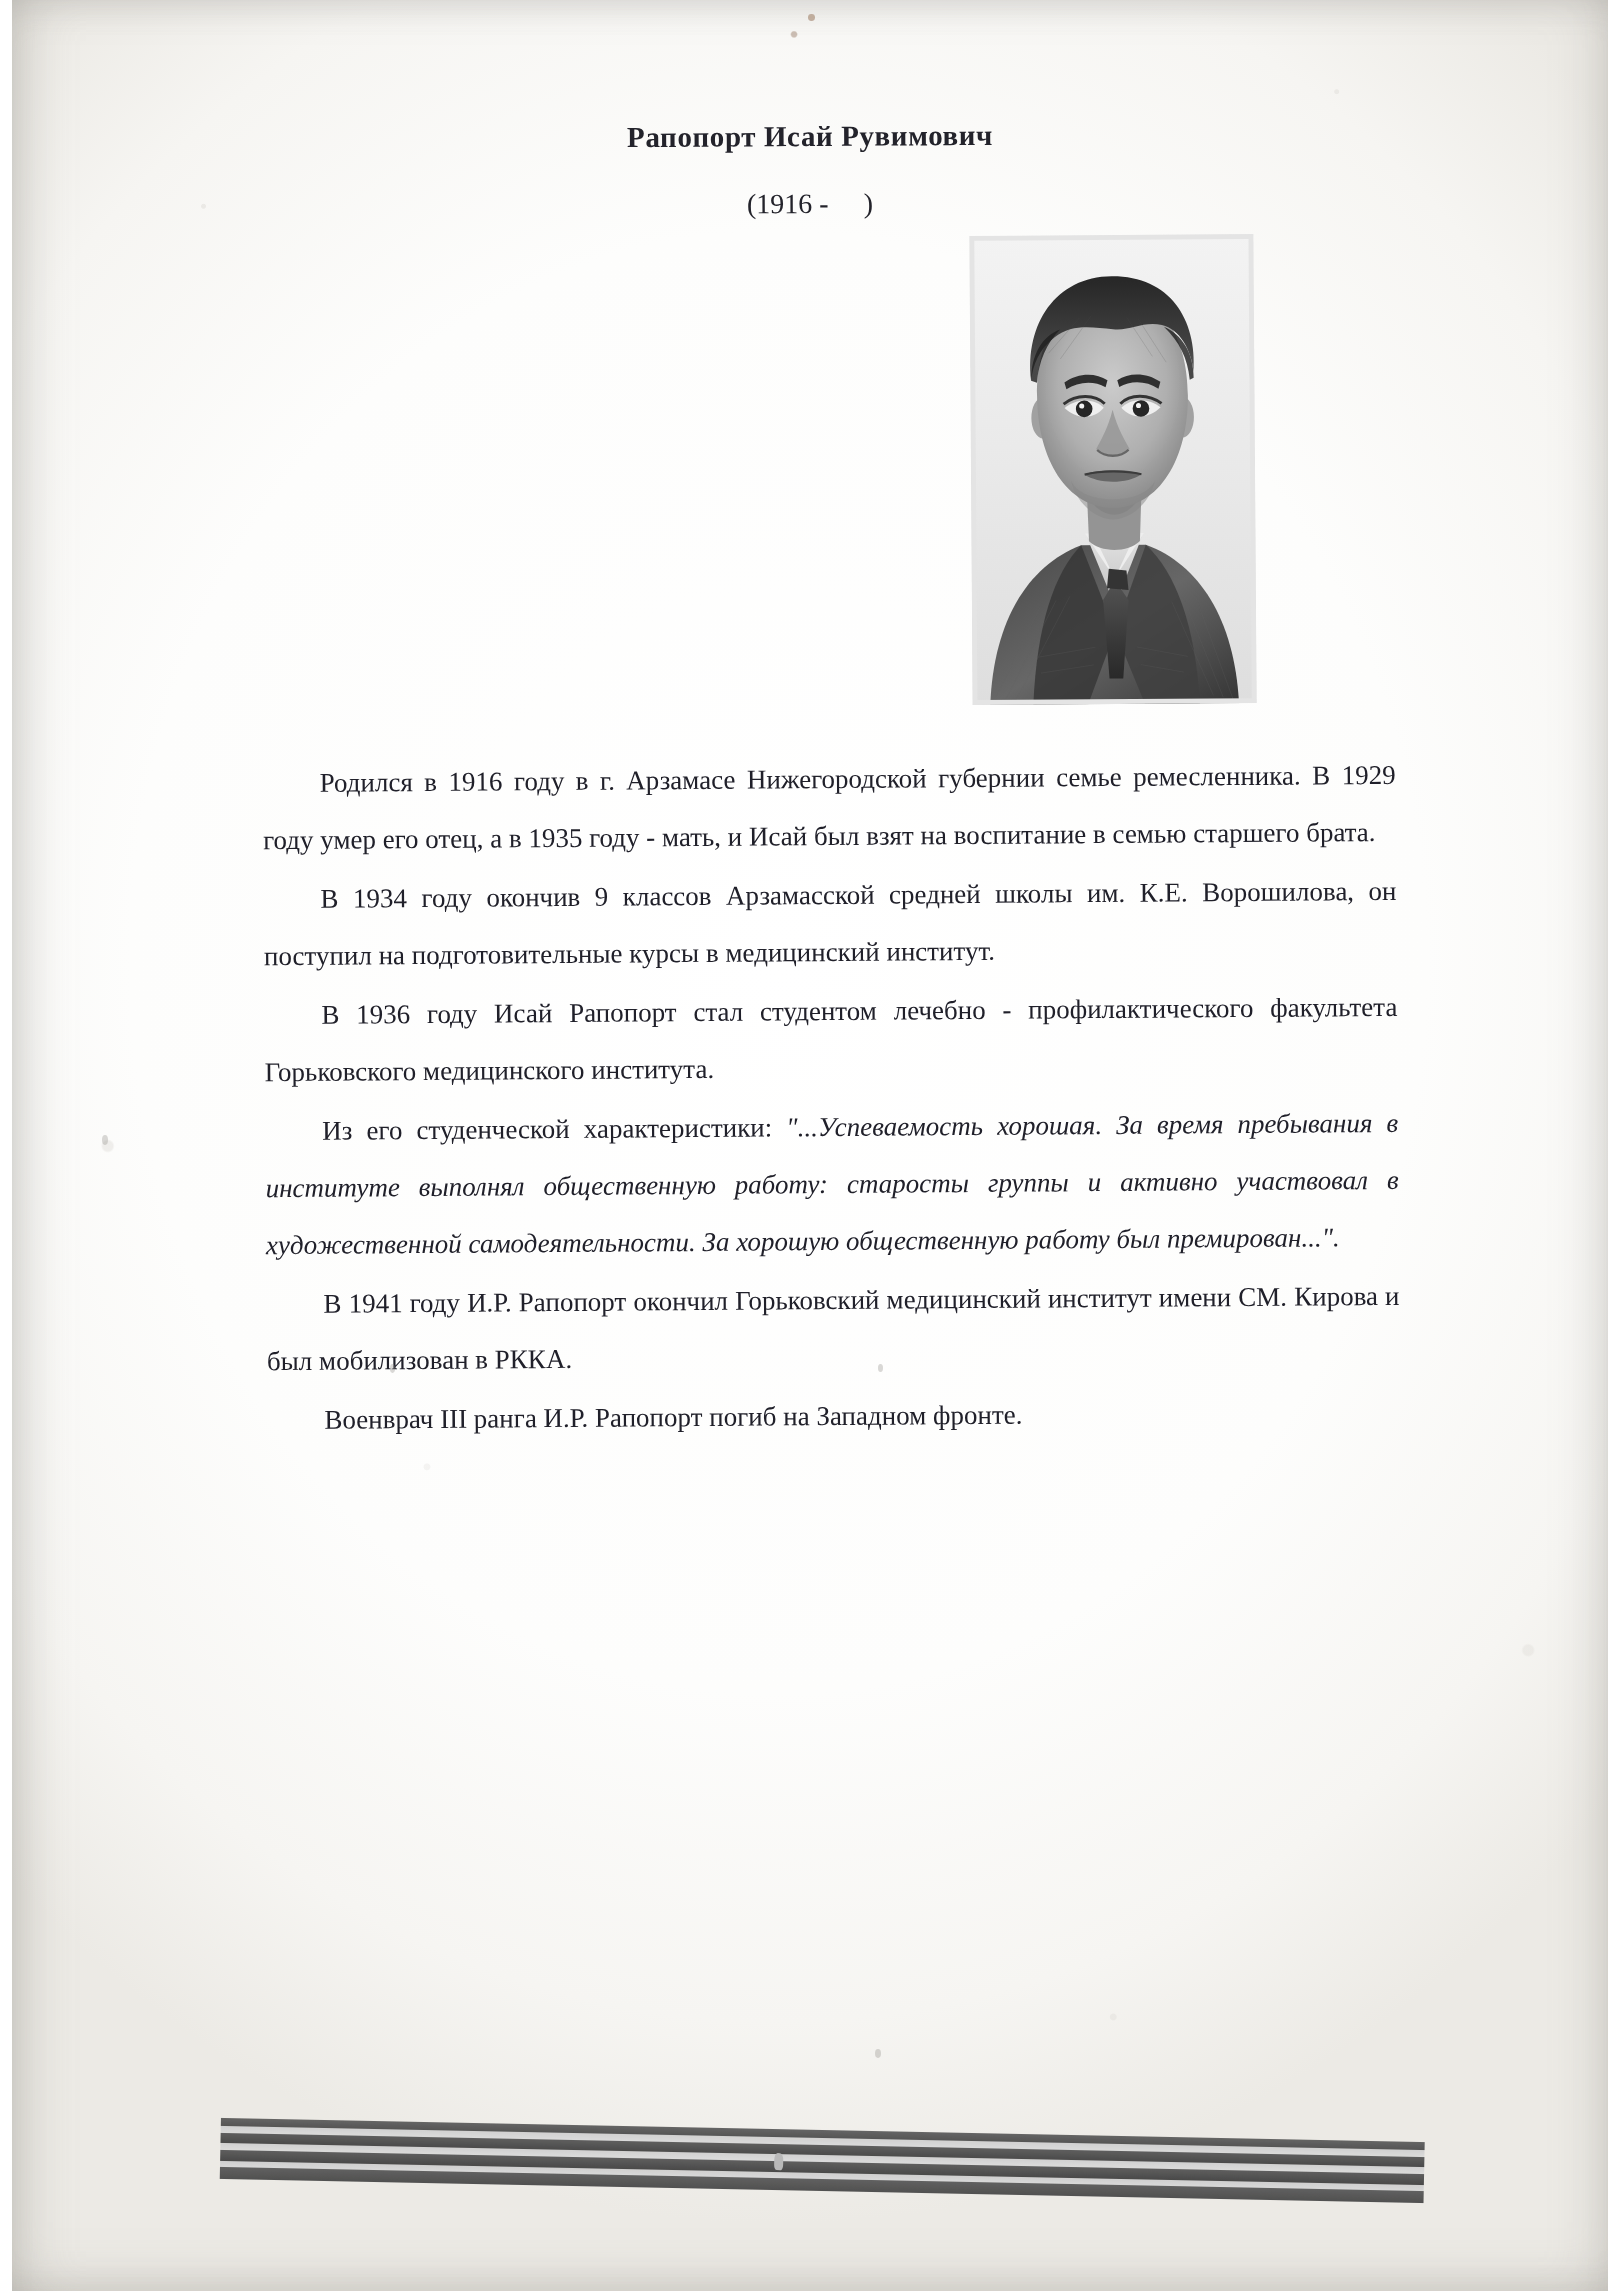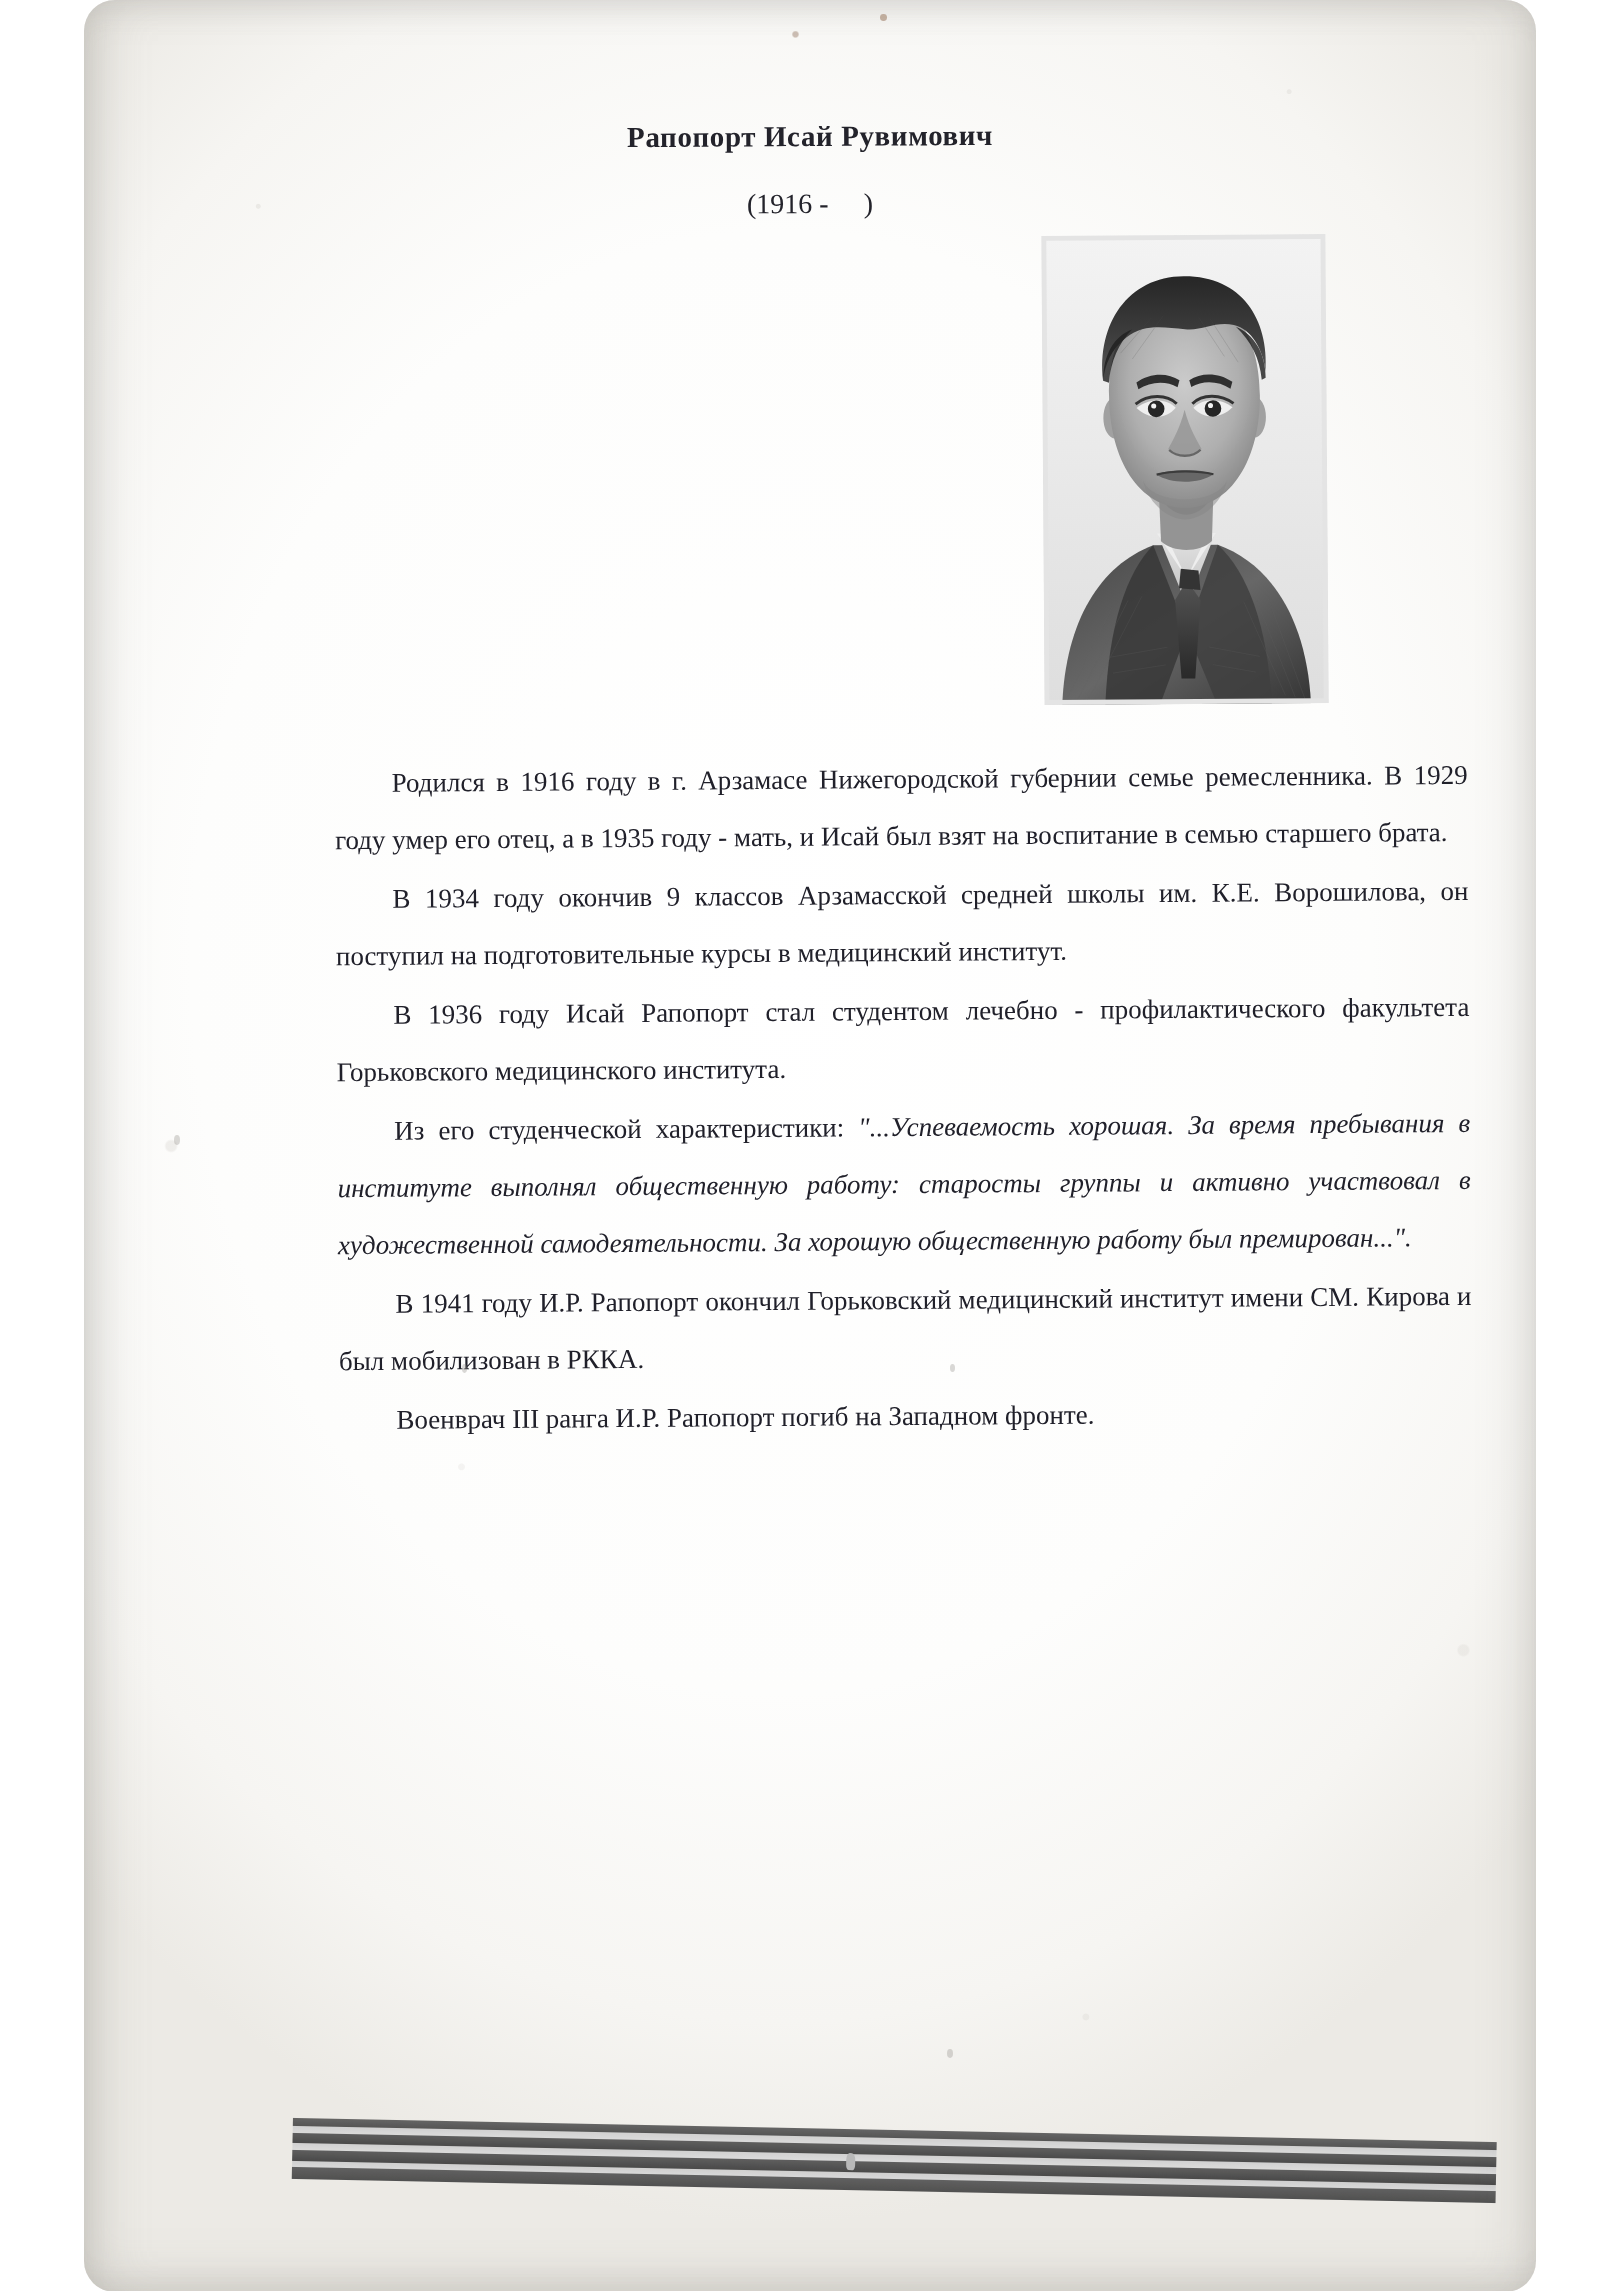--- a/index.html
+++ b/index.html
@@ -7,27 +7,26 @@
     padding: 0;
     background: #ffffff;
   }
   body {
     font-family: "Liberation Serif", "DejaVu Serif", serif;
     color: #1d1d22;
   }
 
   .page {
     position: relative;
-    width: 1452px;
+    width: 1596px;
     height: 2292px;
     margin: 0 auto;
     overflow: hidden;
     background:
       radial-gradient(ellipse 70% 55% at 48% 42%, #ffffff 0%, #fdfdfc 58%, #f6f5f2 84%, #eceae5 100%);
-    border-radius: 31px;
   }
 
   
   .paper-noise {
     position: absolute;
     inset: 0;
     pointer-events: none;
     background-image:
       radial-gradient(circle at 12% 9%, rgba(190,186,178,.22) 0 2px, transparent 2.9px),
       radial-gradient(circle at 83% 4%, rgba(186,182,175,.18) 0 2px, transparent 2.9px),

